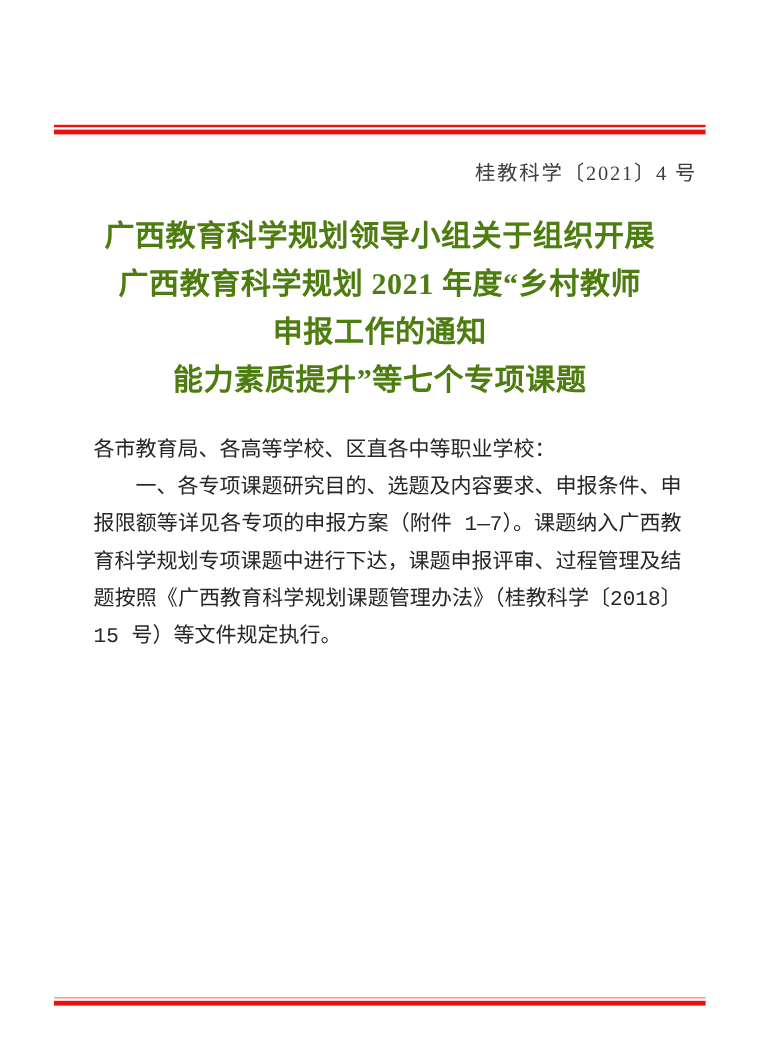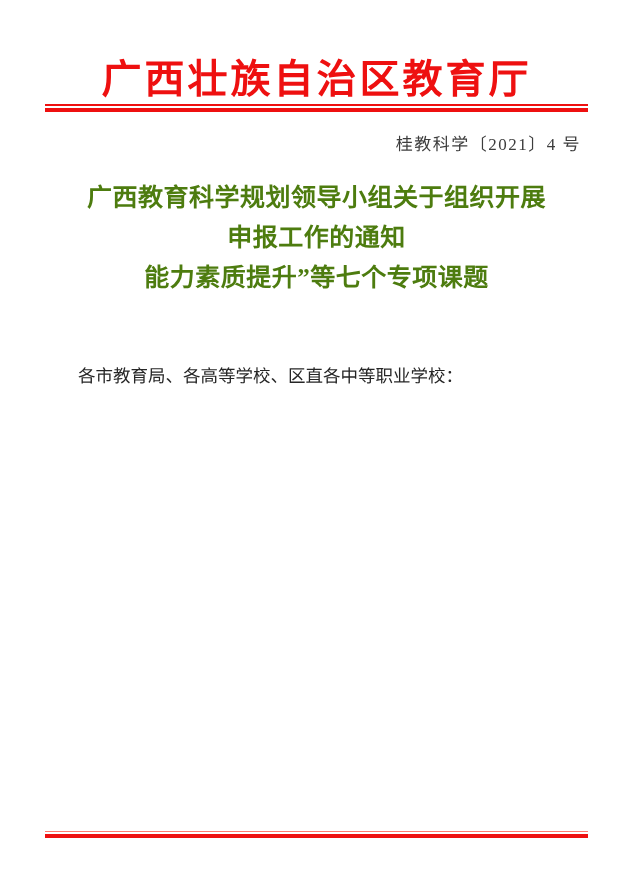--- a/index.html
+++ b/index.html
@@ -72,44 +72,46 @@
   .doc-body {
     position: absolute;
     top: 361px;
     left: 78px;
     width: 490px;
     font-size: 17.5px;
     line-height: 31px;
     color: #262626;
     text-align: justify;
     text-justify: inter-character;
+    font-family: Liberation Mono, monospace;
   }
   .doc-body p {
     margin: 0;
   }
   .doc-body p.indented {
     text-indent: 2em;
   }
 </style>
 </head>
 <body>
 
 <div class="page">
 
-  <div class="agency">广西壮族自治区教育厅</div>
 
   <div class="rule rule-top"></div>
 
   <div class="doc-number">桂教科学〔2021〕4 号</div>
 
   <div class="doc-title">
     <div>广西教育科学规划领导小组关于组织开展</div>
+    <div>广西教育科学规划 2021 年度“乡村教师</div>
     <div>申报工作的通知</div>
     <div>能力素质提升”等七个专项课题</div>
   </div>
 
   <div class="doc-body">
     <p>各市教育局、各高等学校、区直各中等职业学校：</p>
+    <p class="indented">一、各专项课题研究目的、选题及内容要求、申报条件、申报限额等详见各专项的申报方案（附件 1—7）。课题纳入广西教育科学规划专项课题中进行下达，课题申报评审、过程管理及结题按照《广西教育科学规划课题管理办法》（桂教科学〔2018〕15 号）等文件规定执行。</p>
   </div>
 
   <div class="rule rule-bottom"></div>
 
 </div>
 
 </body></html>

